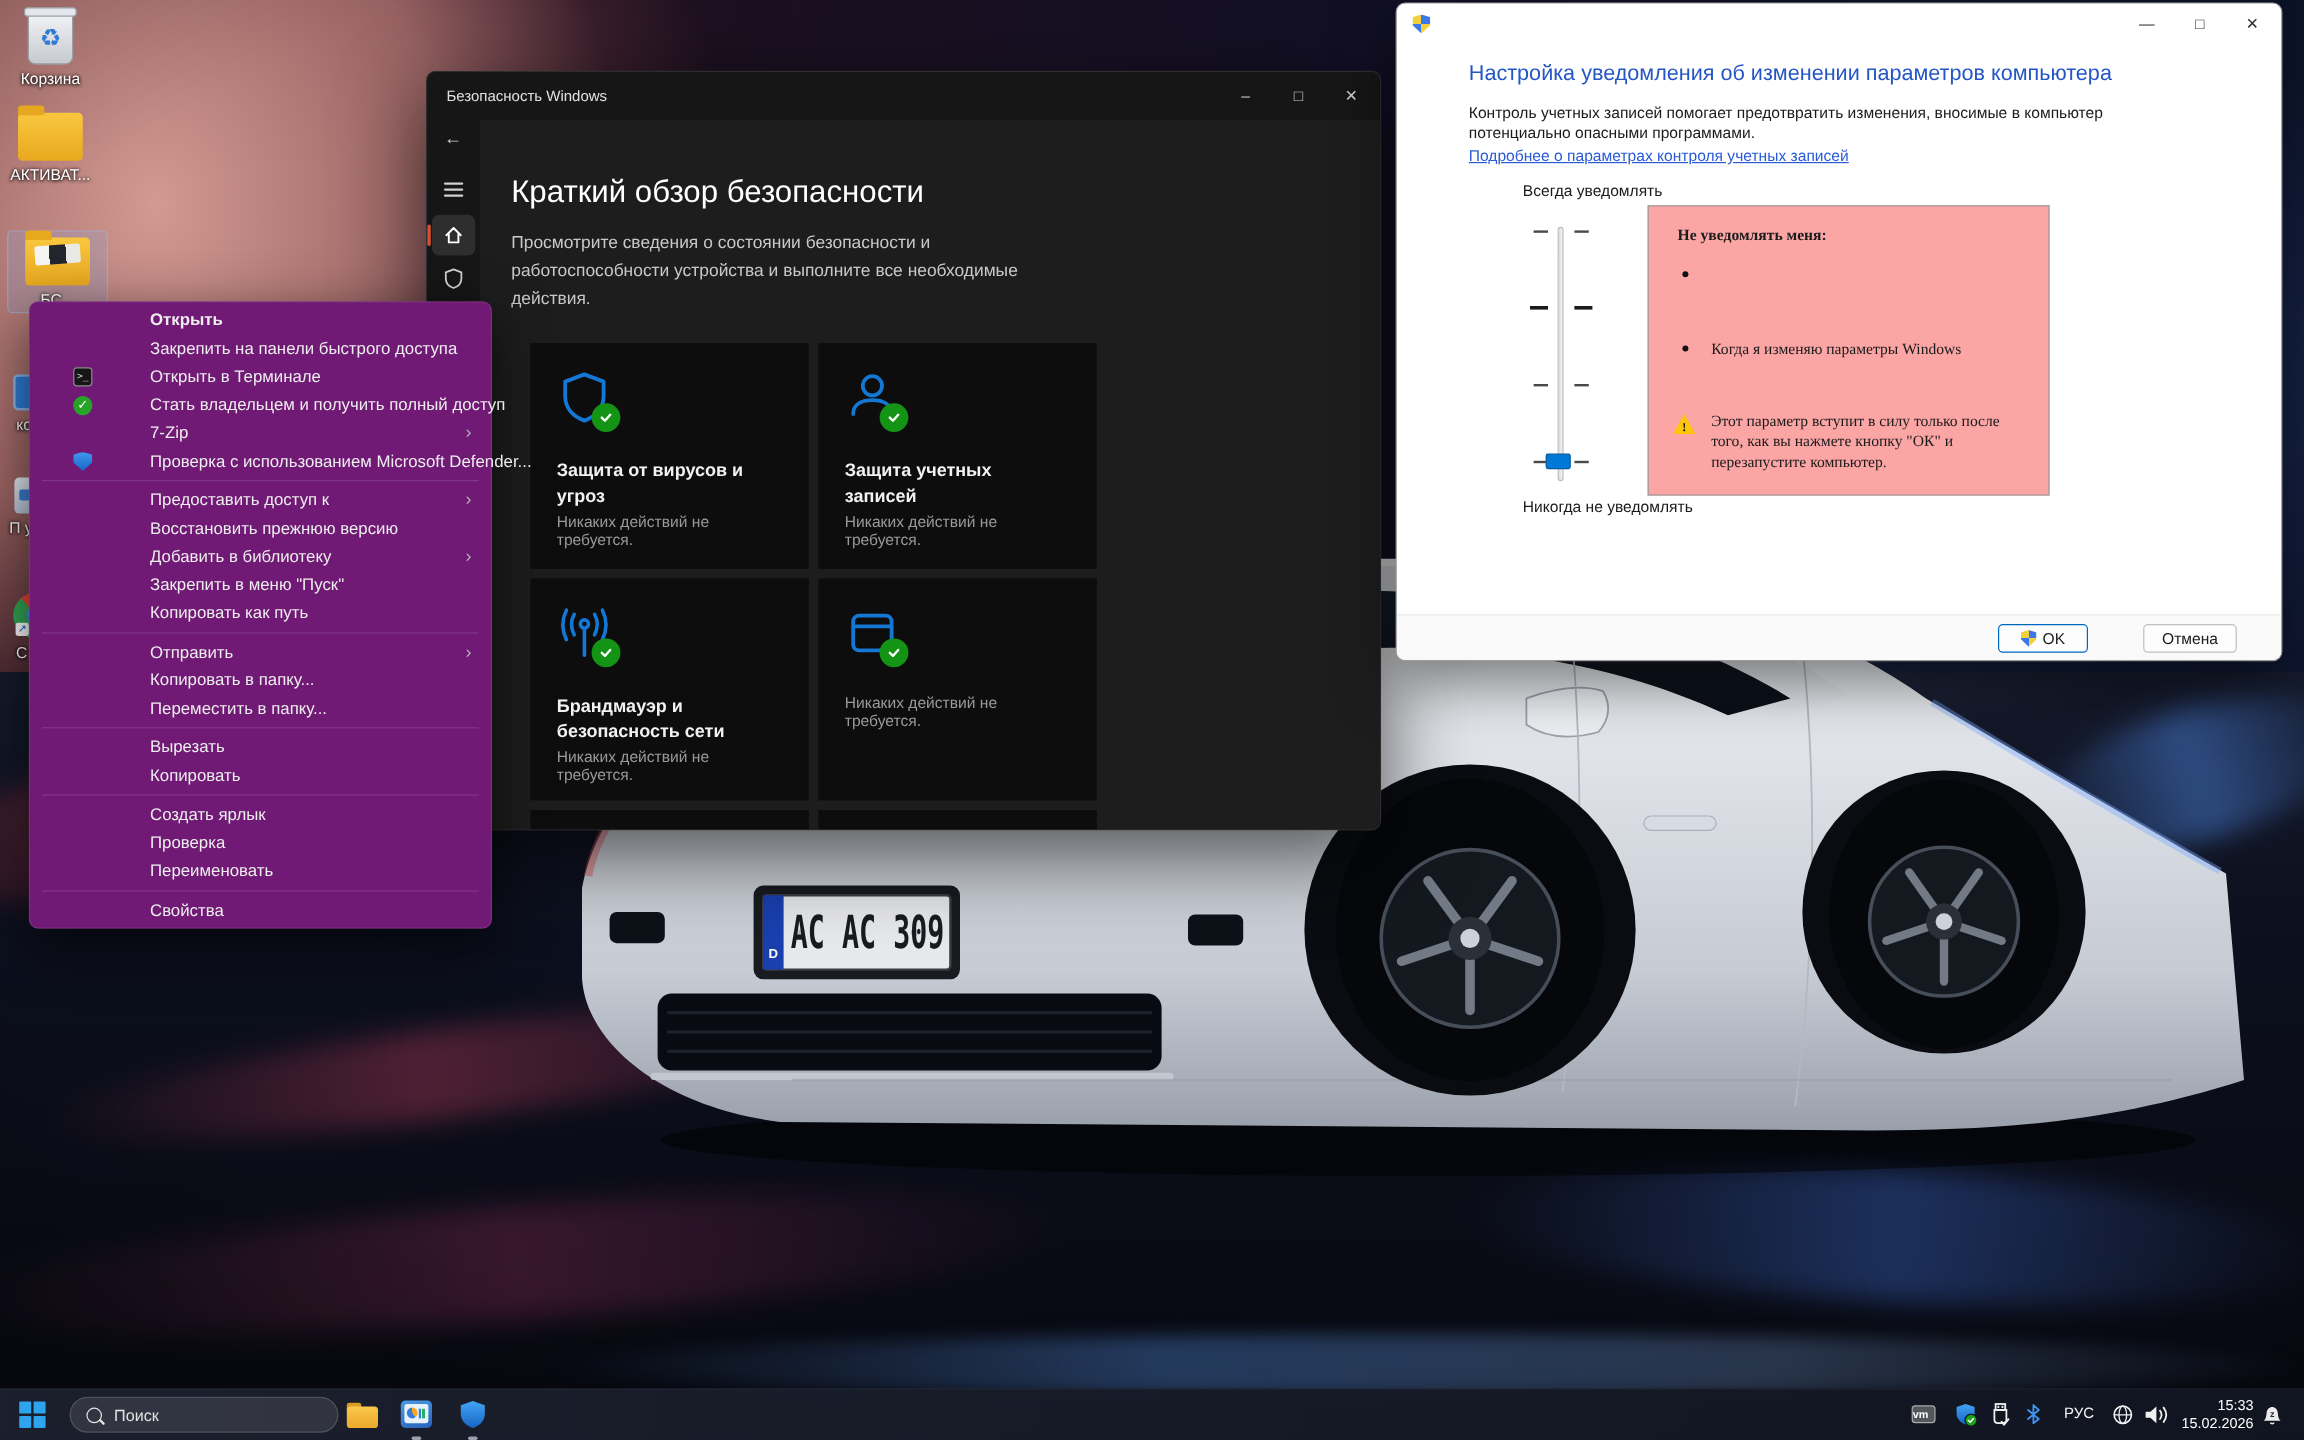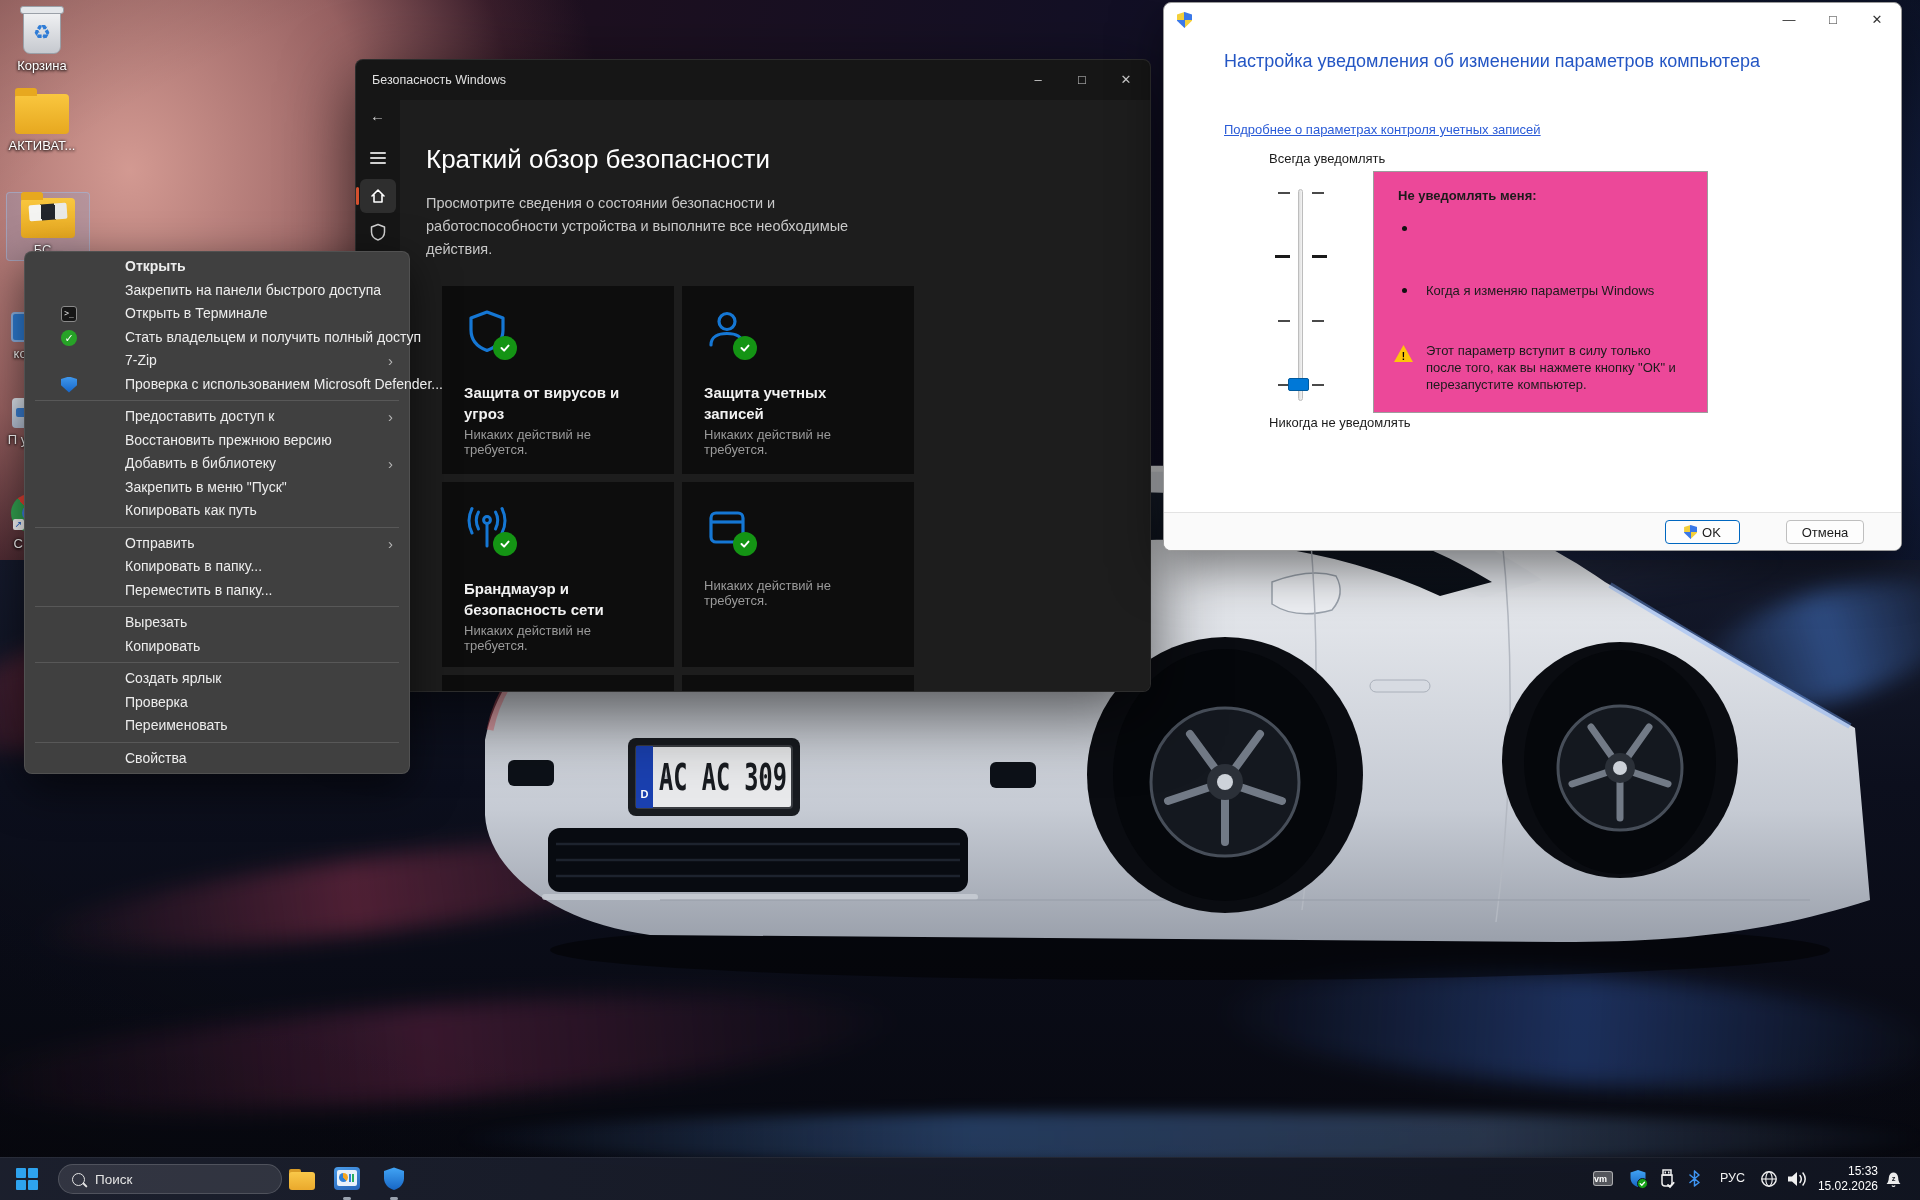--- a/index.html
+++ b/index.html
@@ -34,21 +34,21 @@
   .folder.open::after{content:"";position:absolute;left:8px;top:6px;width:38px;height:16px;background:linear-gradient(90deg,#f4f4f2 0 12px,#23262c 12px 26px,#e9e9e6 26px);border-radius:2px;transform:rotate(-4deg);}
   .dsel{background:rgba(130,165,210,.25);border:1px solid rgba(160,195,235,.45);border-radius:4px;padding:5px 0 3px 0;}
   .ikon-kom{width:34px;height:26px;background:#2f7fd8;border:2px solid #8fb6e8;border-radius:4px;margin:0 auto;}
   .ikon-upr{width:36px;height:30px;background:linear-gradient(180deg,#e8eef6,#b9c6da);border-radius:4px;margin:0 auto;position:relative;}
   .ikon-upr::after{content:"";position:absolute;left:4px;top:10px;right:4px;height:9px;background:#3b82d8;border-radius:2px;}
   .ikon-ch{width:38px;height:38px;border-radius:50%;margin:0 auto;background:conic-gradient(from -40deg,#ea4335 0 33%,#4285f4 33% 66%,#34a853 66% 100%);position:relative;}
   .ikon-ch::after{content:"";position:absolute;left:11px;top:11px;width:16px;height:16px;border-radius:50%;background:#fff;border:2px solid #4285f4;box-sizing:border-box;}
   .shbadge{position:absolute;left:2px;bottom:2px;width:11px;height:11px;background:#fff;border-radius:2px;color:#1a5fd0;font-size:9px;line-height:11px;text-align:center;}
 
   
-  #cmenu{position:absolute;left:24px;top:251px;width:384px;background:#404040;border:1px solid rgba(255,255,255,.09);border-radius:8px;box-shadow:0 14px 45px rgba(0,0,0,.6);padding:3px 0;z-index:40;}
+  #cmenu{position:absolute;left:24px;top:251px;width:384px;background:#701a75;border:1px solid rgba(255,255,255,.09);border-radius:8px;box-shadow:0 14px 45px rgba(0,0,0,.6);padding:3px 0;z-index:40;}
   .mi{position:relative;height:23.5px;line-height:23.5px;padding-left:100px;font-size:14px;color:#ededed;white-space:nowrap;}
   .mi.b{font-weight:bold;}
   .mi .ic{position:absolute;left:36px;top:4px;width:16px;height:16px;box-sizing:border-box;}
   .mi .arr{position:absolute;right:16px;top:0;color:#b5b5b5;font-size:15px;}
   .msep{height:1px;background:rgba(255,255,255,.13);margin:4px 10px;}
   .ic.term{background:#161616;border:1px solid #8a8a8a;border-radius:3px;color:#ddd;font-size:8px;line-height:13px;text-align:center;font-family:"DejaVu Sans Mono",monospace;}
   .ic.own{background:#27a327;border-radius:50%;color:#fff;font-size:11px;line-height:16px;text-align:center;}
   .ic.def{background:linear-gradient(180deg,#3f97ec,#1565c8);clip-path:polygon(50% 0,100% 16%,100% 55%,50% 100%,0 55%,0 16%);}
 
   
@@ -80,21 +80,21 @@
   .uwinbtn{width:44px;height:34px;line-height:34px;text-align:center;font-size:13px;color:#333;}
   #uac-h1{position:absolute;left:60px;top:48px;font-size:18px;font-weight:400;color:#2456c4;}
   #uac-intro{position:absolute;left:60px;top:82px;width:562px;line-height:17px;}
   #uac-link{position:absolute;left:60px;top:119px;color:#2a5bd7;text-decoration:underline;}
   #uac-always{position:absolute;left:105px;top:148px;}
   #uac-never{position:absolute;left:105px;top:412px;}
   #uac-track{position:absolute;left:134px;top:186px;width:5px;height:212px;background:linear-gradient(90deg,#dcdcdc,#f3f3f3);border:1px solid #bdbdbd;border-radius:3px;box-sizing:border-box;}
   .tk{position:absolute;height:2px;background:#4a4a4a;}
   .tk.bold{height:3px;background:#1a1a1a;}
   #uac-thumb{position:absolute;left:124px;top:375px;width:21px;height:13px;background:#0078d7;border:1px solid #005a9e;border-radius:2px;box-sizing:border-box;}
-  #uac-infobox{position:absolute;left:209px;top:168px;width:333px;height:240px;border:1px solid #9d9d9d;background:#ec4899;}
+  #uac-infobox{position:absolute;left:209px;top:168px;width:333px;height:240px;border:1px solid #9d9d9d;background:#fca5a5;font-family:Liberation Serif, serif;}
   #uac-ib-title{position:absolute;left:24px;top:16px;font-weight:bold;}
   .ibdot{position:absolute;left:28px;width:5px;height:5px;border-radius:50%;background:#111;}
   .ibtext{position:absolute;left:52px;width:252px;line-height:17px;}
   #uac-warn-tri{position:absolute;left:20px;top:173px;width:19px;height:17px;background:#fdc50b;clip-path:polygon(50% 0,100% 100%,0 100%);color:#000;font-size:10px;font-weight:bold;text-align:center;line-height:23px;}
   #uac-warn-text{position:absolute;left:52px;top:170px;width:260px;line-height:17px;}
   #uac-sep{position:absolute;left:0;top:509px;width:739px;height:1px;background:#e3e3e3;}
   #uac-foot{position:absolute;left:0;top:510px;right:0;bottom:0;background:#fafafa;}
   .ubtn{position:absolute;top:517px;height:24px;border-radius:4px;background:#fdfdfd;font-size:13px;display:flex;align-items:center;justify-content:center;gap:5px;box-sizing:border-box;}
   #uac-ok{left:501px;width:75px;border:1px solid #0067c0;}
   #uac-cancel{left:586px;width:78px;border:1px solid #bfbfbf;margin-left:36px;}
@@ -345,20 +345,21 @@
   </div>
 
   <div id="uacwin">
     <div id="uac-icon"></div>
     <div class="winbtns">
       <div class="uwinbtn">—</div>
       <div class="uwinbtn">□</div>
       <div class="uwinbtn">✕</div>
     </div>
     <div id="uac-h1">Настройка уведомления об изменении параметров компьютера</div>
+    <div id="uac-intro">Контроль учетных записей помогает предотвратить изменения, вносимые в компьютер потенциально опасными программами.</div>
     <div id="uac-link">Подробнее о параметрах контроля учетных записей</div>
     <div id="uac-always">Всегда уведомлять</div>
     <div id="uac-never">Никогда не уведомлять</div>
     <div id="uac-track"></div>
     <div class="tk" style="left:114px;top:189px;width:12px;"></div>
     <div class="tk" style="left:148px;top:189px;width:12px;"></div>
     <div class="tk bold" style="left:111px;top:252px;width:15px;"></div>
     <div class="tk bold" style="left:148px;top:252px;width:15px;"></div>
     <div class="tk" style="left:114px;top:317px;width:12px;"></div>
     <div class="tk" style="left:148px;top:317px;width:12px;"></div>

